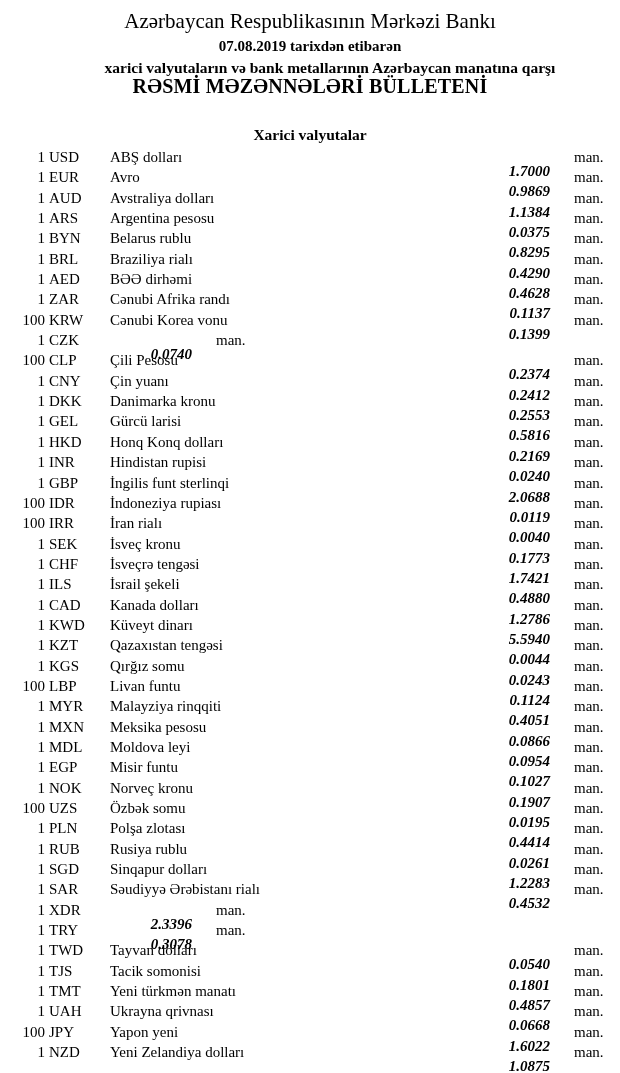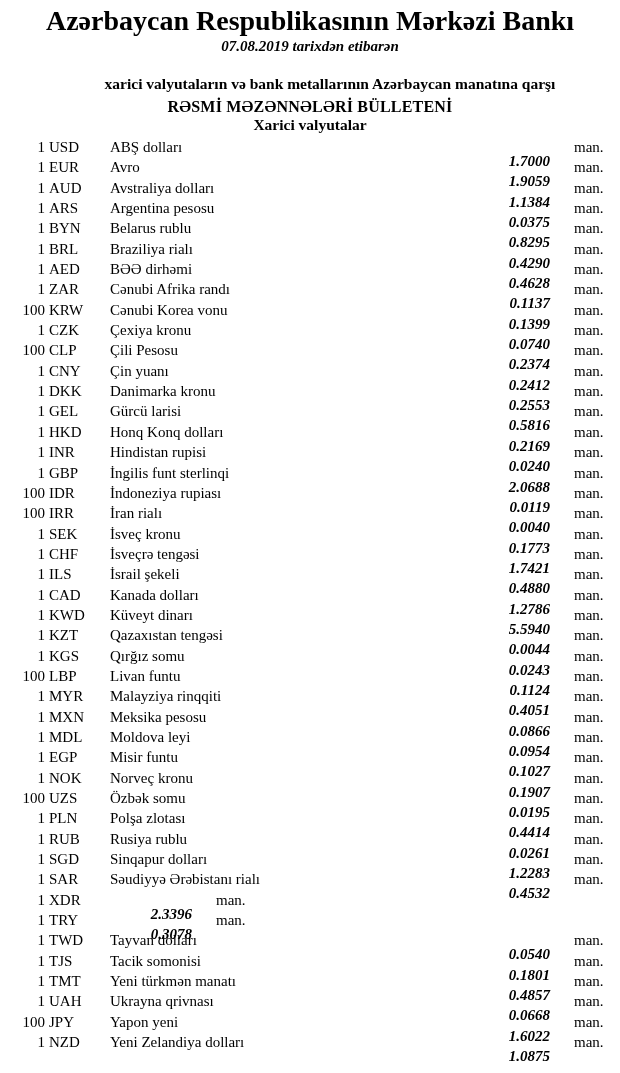--- a/index.html
+++ b/index.html
@@ -12,50 +12,49 @@
     overflow: hidden;
   }
   .page {
     width: 620px;
     height: 1073px;
     background: #fff;
     overflow: hidden;
   }
   .doc-header { text-align: center; padding-top: 9px; }
   .bank-name {
-    font-size: 28px;
-    font-weight: bold;
+    font-size: 21px;
+    font-weight: normal;
     line-height: 24px;
   }
   .date-line {
     font-size: 15px;
     font-weight: bold;
     line-height: 18px;
     margin-top: 4px;
-    font-style: italic;
   }
   .subtitle-line {
     font-size: 15.5px;
     font-weight: bold;
     line-height: 18px;
-    margin-top: 20px;
+    margin-top: 4px;
     padding-left: 40px;
   }
   .bulletin-title {
-    font-size: 16px;
+    font-size: 20px;
     font-weight: bold;
     line-height: 18px;
-    margin-top: 5px;
     letter-spacing: 0.2px;
   }
   .section-title {
     text-align: center;
     font-size: 15.5px;
     font-weight: bold;
     line-height: 18px;
+    margin-top: 31px;
   }
   .rates-table { margin-top: 3px; padding-right: 22px; }
   .rate-row {
     display: flex;
     align-items: center;
     height: 20.35px;
     font-size: 15px;
     line-height: 20.35px;
     white-space: nowrap;
   }
@@ -85,21 +84,21 @@
       <span class="cell-code">USD</span>
       <span class="cell-name">ABŞ dolları</span>
       <span class="cell-rate">1.7000</span>
       <span class="cell-unit">man.</span>
     </div>
 
     <div class="rate-row">
       <span class="cell-qty">1</span>
       <span class="cell-code">EUR</span>
       <span class="cell-name">Avro</span>
-      <span class="cell-rate">1.9059</span>
+      <span class="cell-rate">0.9869</span>
       <span class="cell-unit">man.</span>
     </div>
 
     <div class="rate-row">
       <span class="cell-qty">1</span>
       <span class="cell-code">AUD</span>
       <span class="cell-name">Avstraliya dolları</span>
       <span class="cell-rate">1.1384</span>
       <span class="cell-unit">man.</span>
     </div>
@@ -148,21 +147,20 @@
       <span class="cell-qty">100</span>
       <span class="cell-code">KRW</span>
       <span class="cell-name">Cənubi Korea vonu</span>
       <span class="cell-rate">0.1399</span>
       <span class="cell-unit">man.</span>
     </div>
 
     <div class="rate-row">
       <span class="cell-qty">1</span>
       <span class="cell-code">CZK</span>
-      <span class="cell-name">Çexiya kronu</span>
       <span class="cell-rate">0.0740</span>
       <span class="cell-unit">man.</span>
     </div>
 
     <div class="rate-row">
       <span class="cell-qty">100</span>
       <span class="cell-code">CLP</span>
       <span class="cell-name">Çili Pesosu</span>
       <span class="cell-rate">0.2374</span>
       <span class="cell-unit">man.</span>

